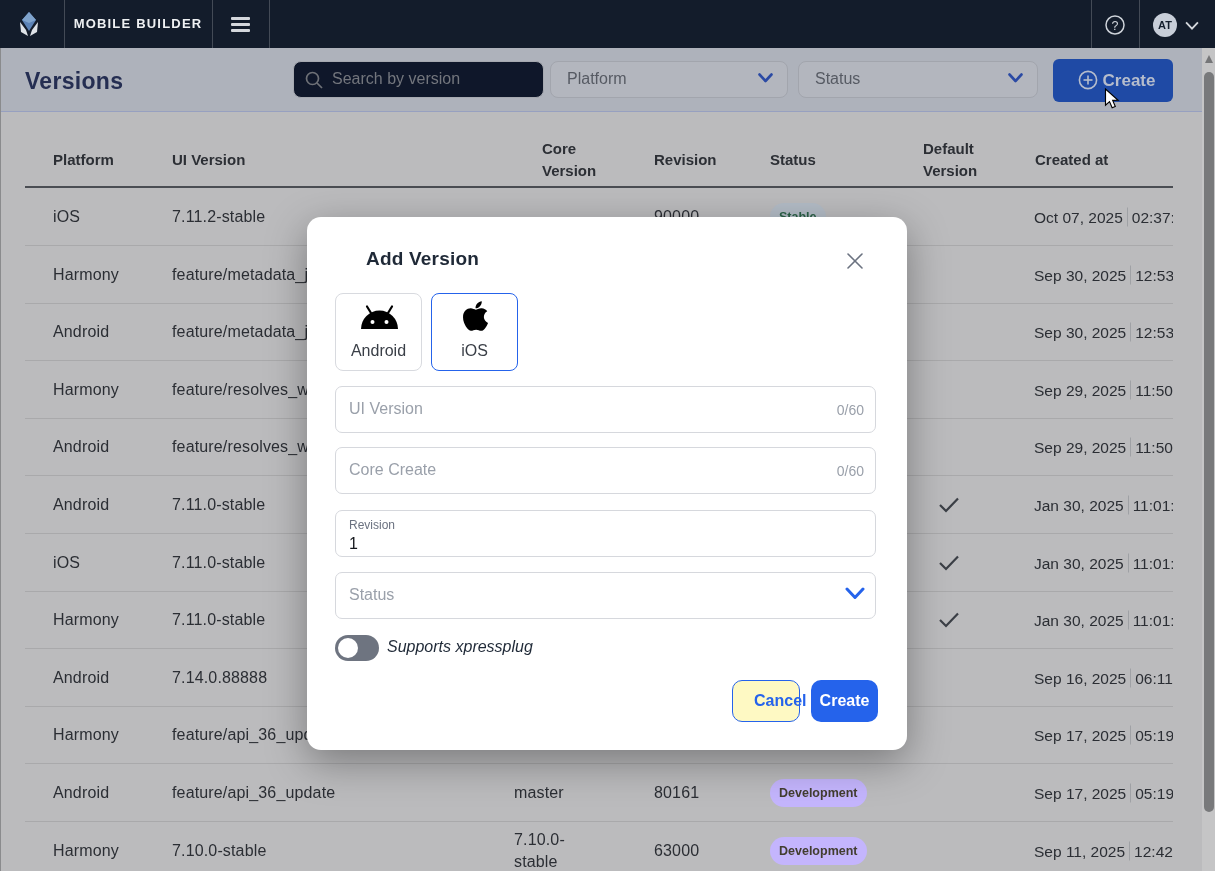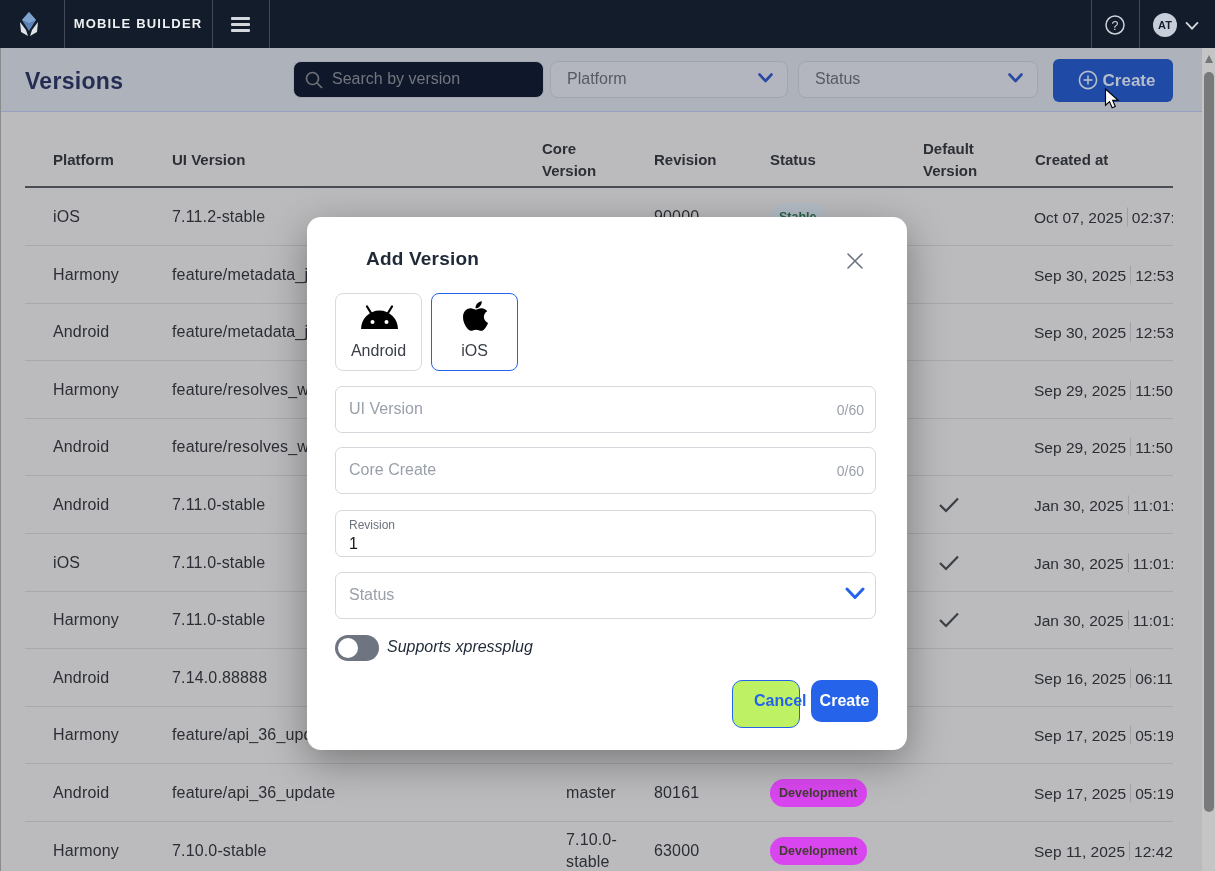--- a/index.html
+++ b/index.html
@@ -26,23 +26,23 @@
 .ddchev { position:absolute; right:14px; top:11px; }
 #createbtn { position:absolute; left:1053px; top:11px; width:120px; height:43px; border-radius:6px; background:#1f4aa5; color:#b6bdcc; font-size:17px; font-weight:bold; line-height:43px; text-align:center; padding-left:32px; }
 #createbtn svg { position:absolute; left:25px; top:11px; }
 
 #tablewrap { position:absolute; left:0; top:113px; width:1173px; height:758px; overflow:hidden; }
 .hcell { position:absolute; font-size:15px; font-weight:bold; color:#2c2f35; line-height:22px; }
 #hline { position:absolute; left:25px; top:73px; width:1148px; height:2px; background:#4a4d53; }
 .row { position:absolute; left:0; width:1173px; height:58px; }
 .rsep { position:absolute; left:25px; right:0; bottom:0; height:1px; background:#a9a9ab; }
 .c { position:absolute; font-size:16px; letter-spacing:0.15px; color:#2b2e34; top:50%; transform:translateY(-50%); white-space:nowrap; }
-.c1 { left:53px; } .c2 { left:172px; } .c3 { left:566px; } .c4 { left:654px; }
+.c1 { left:53px; } .c2 { left:172px; } .c3 { left:514px; } .c4 { left:654px; }
 .chip { position:absolute; left:770px; top:50%; transform:translateY(-50%); height:28px; line-height:28px; border-radius:14px; padding:0 9px; font-size:12.5px; font-weight:bold; }
-.chipdev { background:#d946ef; color:#423d30; }
+.chipdev { background:#c4b5fd; color:#423d30; }
 .chipstable { background:#b3bcc6; color:#2b6147; }
 .date { position:absolute; left:1034px; top:50%; transform:translateY(-50%); font-size:15.5px; color:#2b2e34; white-space:nowrap; }
 .date i { display:inline-block; width:1px; height:19px; background:#9fa1a5; margin:0 4px -4px 4px; }
 .chk { position:absolute; left:938px; top:50%; transform:translateY(-50%); }
 
 #modal { position:absolute; left:307px; top:217px; width:600px; height:533px; background:#ffffff; border-radius:14px; box-shadow:0 12px 40px rgba(0,0,0,0.35); }
 #mtitle { position:absolute; left:28px; top:31px; font-size:19px; font-weight:bold; color:#1f2937; letter-spacing:0.2px;margin-left:31px; }
 #mclose { position:absolute; left:538px; top:34px; }
 .card { position:absolute; top:76px; width:87px; height:78px; border-radius:8px; border:1px solid #d8dadf; text-align:center; }
 #cardA { left:28px; }
@@ -50,21 +50,21 @@
 .card .lbl { position:absolute; bottom:10px; width:100%; font-size:16px; color:#3a3f47; }
 .minput { position:absolute; left:28px; width:541px; height:47px; border:1px solid #d6d8dd; border-radius:7px; }
 .ph { position:absolute; left:13px; top:13px; font-size:16px; color:#9aa0aa; }
 .cnt { position:absolute; right:11px; top:15px; font-size:14px; color:#9aa0aa; }
 #revlabel { position:absolute; left:13px; top:7px; font-size:12px; color:#6b7280; }
 #revval { position:absolute; left:13px; top:24px; font-size:16px; color:#15181d; }
 #mchev { position:absolute; right:10px; top:14px; }
 #toggle { position:absolute; left:28px; top:418px; width:44px; height:26px; border-radius:13px; background:#6e7480; }
 #toggle div { position:absolute; left:3px; top:3px; width:20px; height:20px; border-radius:50%; background:#ffffff; }
 #toglbl { position:absolute; left:80px; top:421px; font-size:16px; color:#1f2937;font-style:italic; }
-#btncancel { position:absolute; left:425px; top:463px; width:68px; height:48px; border:1.5px solid #2563eb; border-radius:10px; color:#2563eb; font-size:16px; font-weight:bold; text-align:center; line-height:40px; background:#bef264;padding-left:21px; }
+#btncancel { position:absolute; left:425px; top:463px; width:68px; height:42px; border:1.5px solid #2563eb; border-radius:10px; color:#2563eb; font-size:16px; font-weight:bold; text-align:center; line-height:40px; background:#fef9c3;padding-left:21px; }
 #btncreate { position:absolute; left:504px; top:463px; width:67px; height:42px; background:#2563eb; border-radius:10px; color:#fff; font-size:16px; font-weight:bold; text-align:center; line-height:42px; }
 
 #sbar { position:absolute; left:1202px; top:48px; width:13px; height:823px; background:#c5c5c6; }
 #sthumb { position:absolute; left:1.5px; top:24px; width:10px; height:740px; border-radius:5px; background:#78797b; }
 </style>
 </head>
 <body>
 
 <div id="nav">
   <svg class="abs" style="left:15px;top:10px" width="28" height="28" viewBox="0 0 28 28">

